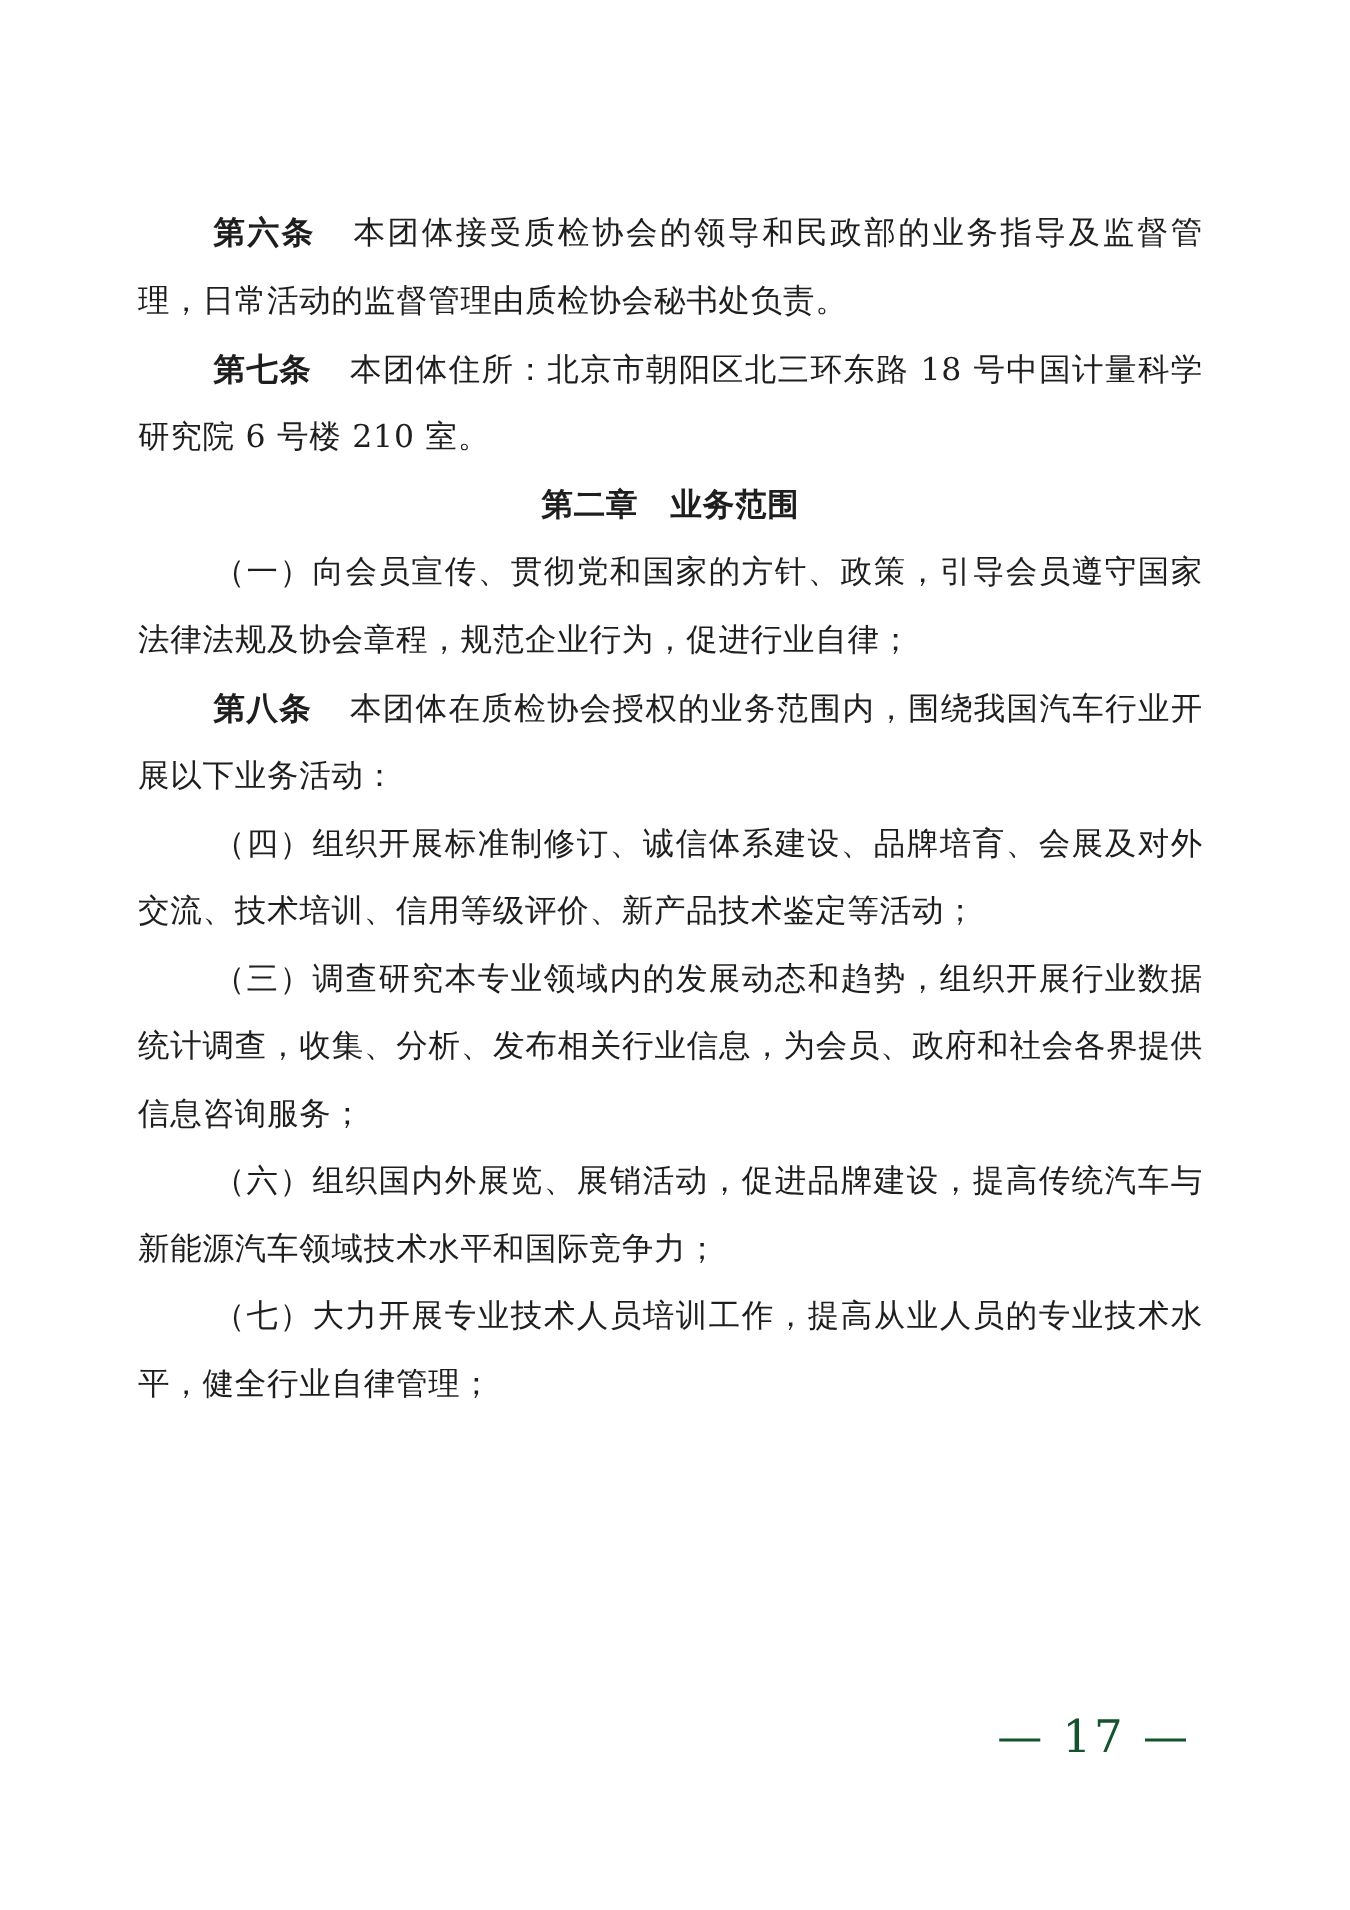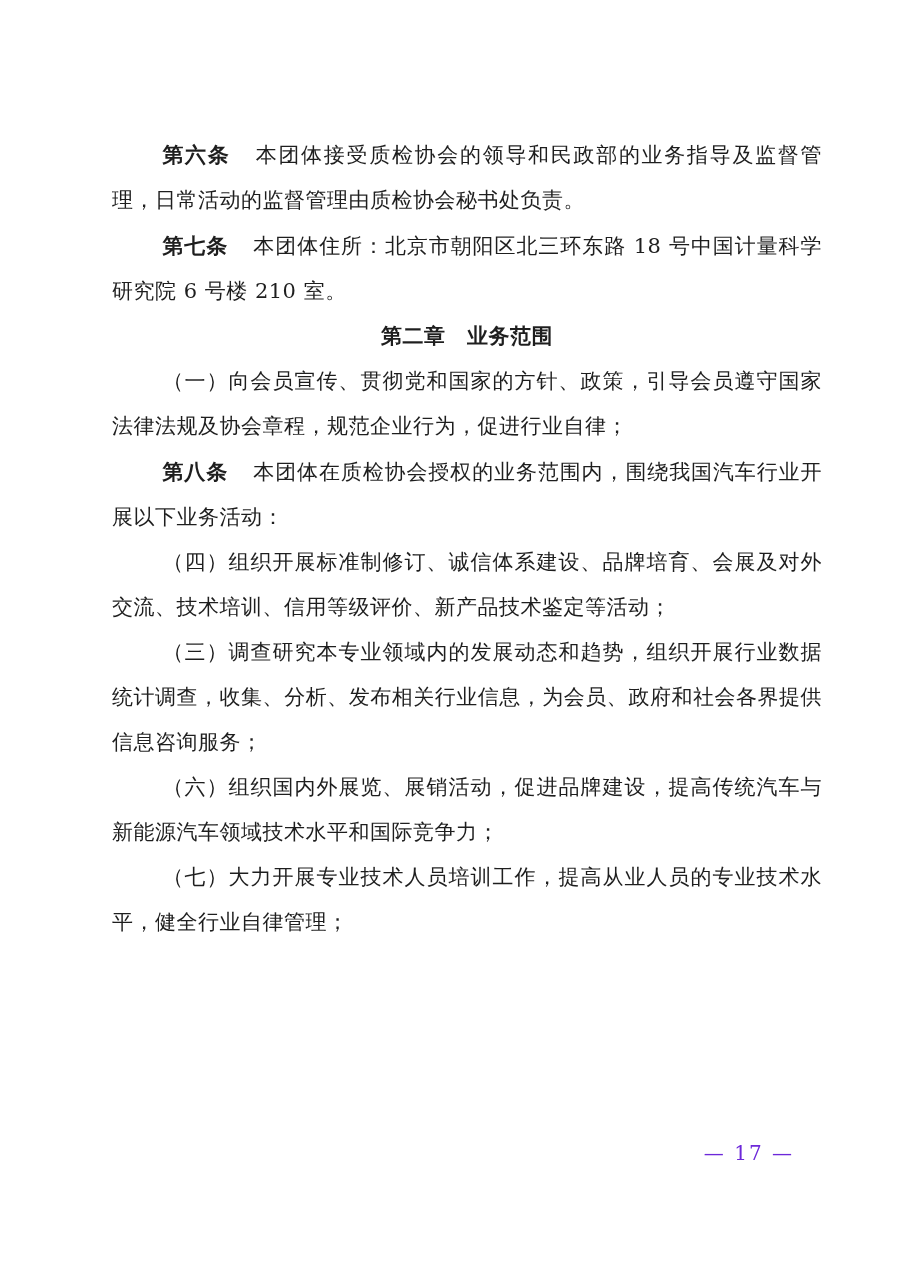--- a/index.html
+++ b/index.html
@@ -10,21 +10,21 @@
     height: 1273px;
     margin: 0 auto;
     background: #ffffff;
     color: #1e1e1e;
     font-family: "DejaVu Serif", "Liberation Serif", serif;
     overflow: hidden;
   }
   .content {
     position: absolute;
     top: 132px;
-    left: 112px;
+    left: 92px;
     width: 710px;
   }
   .body-text p {
     font-size: 21px;
     line-height: 45px;
     text-align: justify;
     text-justify: inter-ideograph;
     letter-spacing: 0.5px;
     margin: 0;
   }
@@ -39,23 +39,23 @@
     font-size: 23px;
     line-height: 47px;
     text-align: center !important;
     text-indent: 0 !important;
     letter-spacing: 1px;
   }
   .page-number {
     position: absolute;
     top: 1141px;
     right: 106px;
-    font-size: 20px;
+    font-size: 30px;
     letter-spacing: 2px;
-    color: #6d28d9;
+    color: #14532d;
   }
 </style>
 </head>
 <body>
 
 <div class="page">
   <div class="content body-text">
 
     <p class="para"><span class="article-label">第六条</span><span>本团体接受质检协会的领导和民政部的业务指导及监督管理，日常活动的监督管理由质检协会秘书处负责。</span></p>
 

